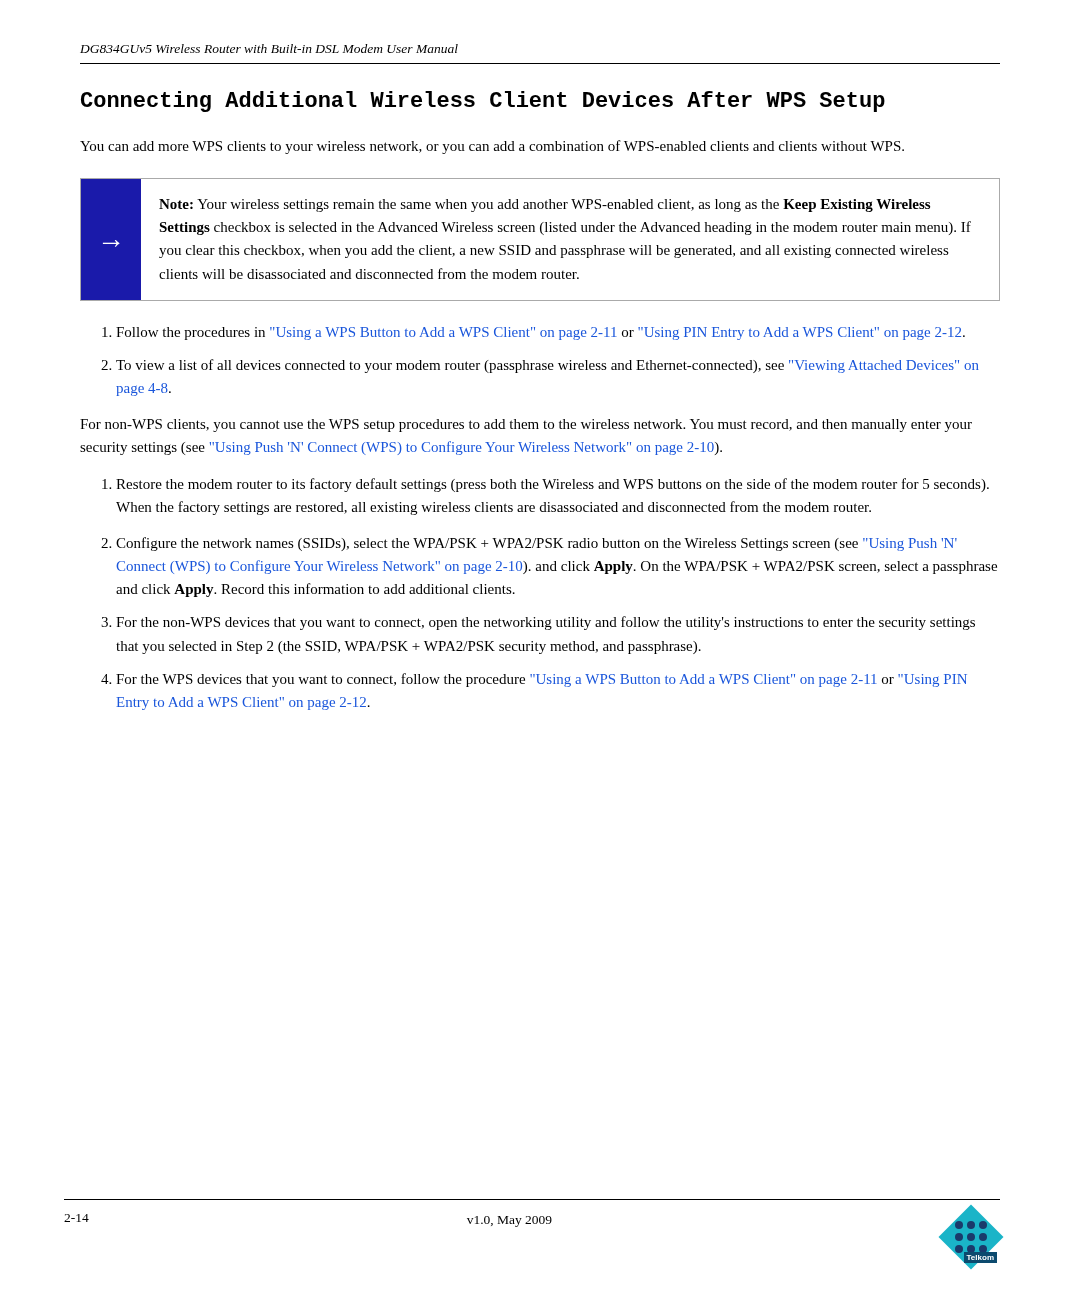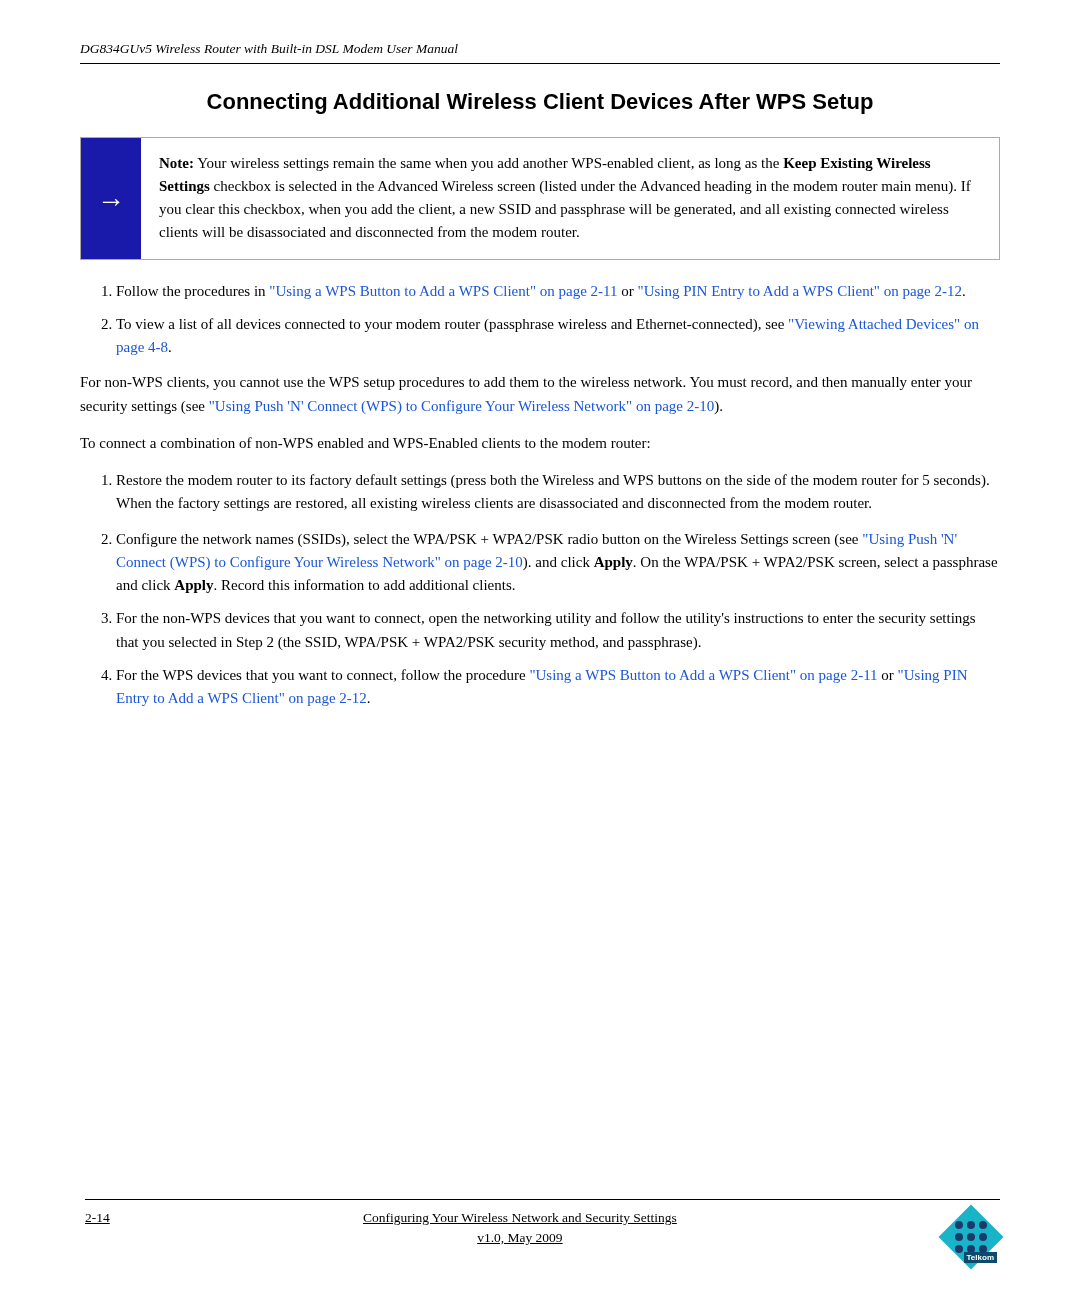--- a/index.html
+++ b/index.html
@@ -22,26 +22,25 @@
       border-bottom: 1px solid #000;
       padding-bottom: 6px;
       margin-bottom: 24px;
     }
     .header-text {
       font-style: italic;
       font-size: 13.5px;
       color: #000;
     }
     h1.main-title {
-      font-family: Liberation Sans, sans-serif;
+      font-family: Liberation Mono, monospace;
       font-size: 22px;
       font-weight: bold;
       margin-bottom: 18px;
       line-height: 1.3;
-      text-align: center;
     }
     .body-text {
       font-size: 15px;
       line-height: 1.55;
       margin-bottom: 14px;
     }
     .note-box {
       border: 1px solid #aaa;
       display: flex;
       flex-direction: row;
@@ -85,23 +84,22 @@
     }
     .step-note {
       margin-left: 36px;
       margin-bottom: 12px;
       font-size: 15px;
       line-height: 1.55;
     }
     .footer {
       position: absolute;
       bottom: 30px;
-      left: 85px;
+      left: 64px;
       right: 80px;
-      text-decoration: underline;
     }
     .footer-top-line {
       border-top: 1px solid #000;
       margin-bottom: 8px;
     }
     .footer-row {
       display: flex;
       flex-direction: row;
       align-items: flex-start;
       justify-content: space-between;
@@ -143,20 +141,21 @@
 <body>
 
 <div class="page">
 
   <div class="header">
     <span class="header-text">DG834GUv5 Wireless Router with Built-in DSL Modem User Manual</span>
   </div>
 
   <h1 class="main-title">Connecting Additional Wireless Client Devices After WPS Setup</h1>
 
+  <p class="body-text">You can add more WPS clients to your wireless network, or you can add a combination of WPS-enabled clients and clients without WPS.</p>
 
   <div class="note-box">
     <div class="note-icon-cell">
       <span class="arrow-icon">→</span>
     </div>
     <div class="note-content">
       <strong>Note:</strong><span> Your wireless settings remain the same when you add another WPS-enabled client, as long as the </span><strong>Keep Existing Wireless Settings</strong><span> checkbox is selected in the Advanced Wireless screen (listed under the Advanced heading in the modem router main menu). If you clear this checkbox, when you add the client, a new SSID and passphrase will be generated, and all existing connected wireless clients will be disassociated and disconnected from the modem router.</span>
     </div>
   </div>
 
@@ -167,21 +166,20 @@
     </li>
     <li>
       <span>To view a list of all devices connected to your modem router (passphrase wireless and Ethernet-connected), see </span><a class="link" href="#">"Viewing Attached Devices" on page 4-8</a><span>.</span>
     </li>
   </ol>
 
   <p class="body-text">
     <span>For non-WPS clients, you cannot use the WPS setup procedures to add them to the wireless network. You must record, and then manually enter your security settings (see </span><a class="link" href="#">"Using Push 'N' Connect (WPS) to Configure Your Wireless Network" on page 2-10</a><span>).</span>
   </p>
 
-  <p class="body-text">To connect a combination of non-WPS enabled and WPS-Enabled clients to the modem router:</p>
 
   <ol class="main-list">
     <li>
       <span>Restore the modem router to its factory default settings (press both the Wireless and WPS buttons on the side of the modem router for 5 seconds).</span>
       <div class="step-note" style="margin-left:0; margin-top:0;">
         When the factory settings are restored, all existing wireless clients are disassociated and disconnected from the modem router.
       </div>
     </li>
     <li>
       <span>Configure the network names (SSIDs), select the WPA/PSK + WPA2/PSK radio button on the Wireless Settings screen (see </span><a class="link" href="#">"Using Push 'N' Connect (WPS) to Configure Your Wireless Network" on page 2-10</a><span>). and click </span><strong>Apply</strong><span>. On the WPA/PSK + WPA2/PSK screen, select a passphrase and click </span><strong>Apply</strong><span>. Record this information to add additional clients.</span>
@@ -194,21 +192,20 @@
     </li>
   </ol>
 
   <div class="footer">
     <div class="footer-top-line"></div>
     <div class="footer-row">
       <div class="footer-left">
         <span>2-14</span>
       </div>
       <div class="footer-center-block">
-        <div class="footer-center">Configuring Your Wireless Network and Security Settings</div>
         <div class="footer-version">v1.0, May 2009</div>
       </div>
       <div class="footer-right">
 
         <div class="telkom-logo">
           <div style="position:relative; width:58px; height:58px;">
             <div style="width:46px; height:46px; background:#1ab4c8; transform:rotate(45deg); position:absolute; top:6px; left:6px;"></div>
             <div style="position:absolute; top:0; left:0; width:58px; height:58px; display:flex; flex-wrap:wrap; align-content:center; justify-content:center; gap:4px; z-index:2; padding:10px;">
               <div style="width:8px;height:8px;background:#1a3a6b;border-radius:50%;"></div>
               <div style="width:8px;height:8px;background:#1a3a6b;border-radius:50%;"></div>

